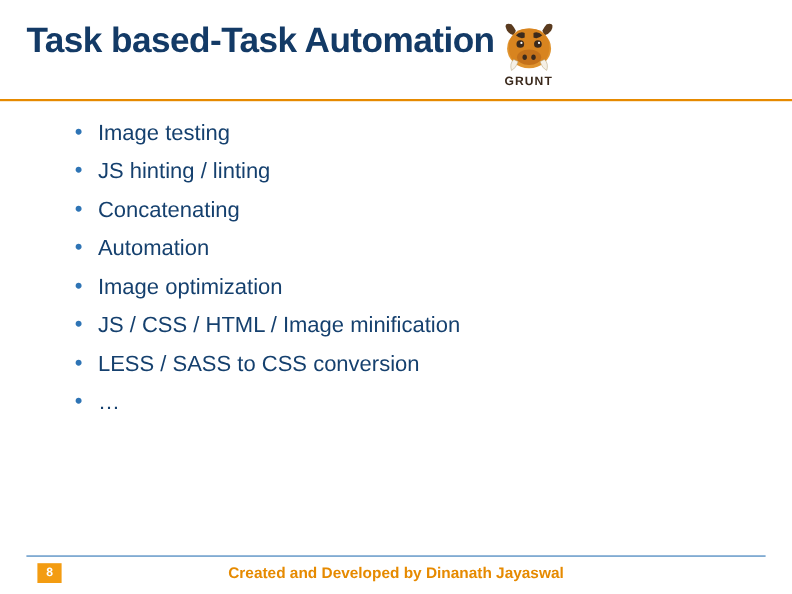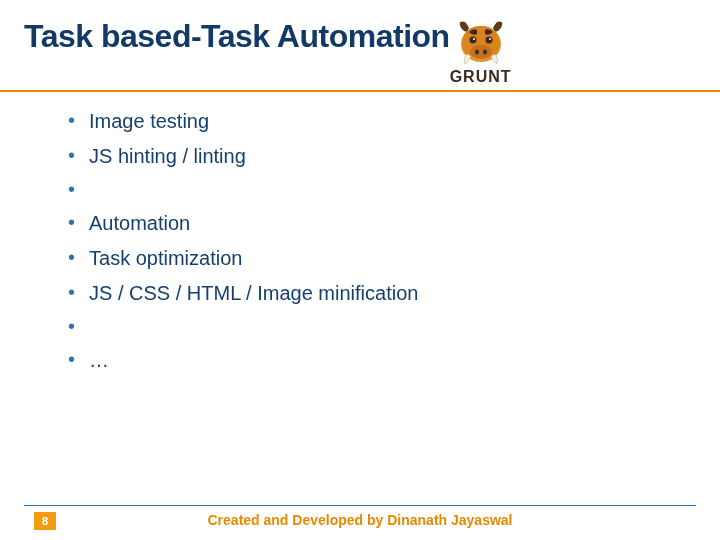--- a/index.html
+++ b/index.html
@@ -2,21 +2,21 @@
 <html><head>
 <meta charset="utf-8">
 <style>
   * { margin: 0; padding: 0; box-sizing: border-box; }
   html, body { width: 720px; height: 540px; font-family: Arial, Helvetica, sans-serif; background: #fff; overflow: hidden; }
   .slide { position: relative; width: 720px; height: 540px; }
   .title-row { position: absolute; top: 18px; left: 24px; right: 24px; display: flex; align-items: flex-start; }
   .title { font-size: 32px; font-weight: 700; color: #133a66; letter-spacing: -0.5px; }
   .logo { width: 62px; display: flex; flex-direction: column; align-items: center; }
   .logo svg { width: 56px; height: 48px; }
-  .logo-text { font-size: 16px; font-weight: 900; letter-spacing: 1px; color: #3b2a1d; margin-top: 2px; }
+  .logo-text { font-size: 11px; font-weight: 900; letter-spacing: 1px; color: #3b2a1d; margin-top: 2px; }
   .hr-top { position: absolute; top: 90px; left: 0; right: 0; height: 0; border-top: 2px solid #e68a00; }
   .content { position: absolute; top: 110px; left: 48px; right: 40px; }
   .bullets { list-style: none; }
   .bullets li { display: flex; align-items: baseline; margin: 0 0 12px 20px; color: #15406e; font-size: 20px; }
   .dot { color: #2e74b5; font-size: 20px; line-height: 1; margin-right: 14px; position: relative; top: -1px; }
   .hr-bottom { position: absolute; bottom: 34px; left: 24px; right: 24px; height: 0; border-top: 1px solid #2e74b5; }
   .page-num { position: absolute; bottom: 10px; left: 34px; width: 22px; height: 18px; background: #f39c12; color: #fff; font-size: 11px; font-weight: 700; display: flex; align-items: center; justify-content: center; }
   .credit { position: absolute; bottom: 12px; left: 0; right: 0; text-align: center; font-size: 14px; font-weight: 700; color: #e68a00; }
 </style>
 </head>
@@ -55,35 +55,37 @@
       <li>
           <span class="dot">•</span>
           <span>Image testing</span>
         </li>
       <li>
           <span class="dot">•</span>
           <span>JS hinting / linting</span>
         </li>
       <li>
           <span class="dot">•</span>
+          <span>Concatenating</span>
         </li>
       <li>
           <span class="dot">•</span>
           <span>Automation</span>
         </li>
       <li>
           <span class="dot">•</span>
-          <span>Task optimization</span>
+          <span>Image optimization</span>
         </li>
       <li>
           <span class="dot">•</span>
           <span>JS / CSS / HTML / Image minification</span>
         </li>
       <li>
           <span class="dot">•</span>
+          <span>LESS / SASS to CSS conversion</span>
         </li>
       <li>
           <span class="dot">•</span>
           <span>…</span>
         </li>
     </ul>
   </div>
 
   <div class="hr-bottom"></div>
 

